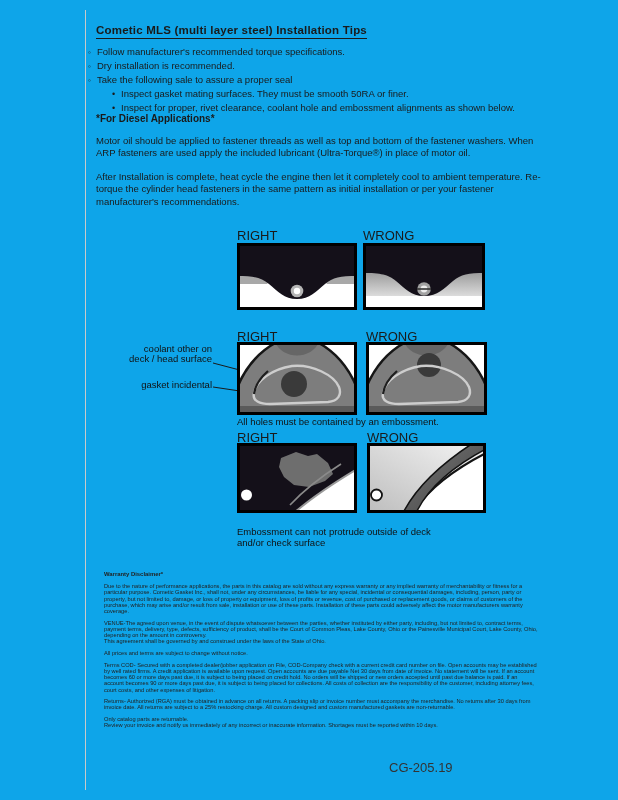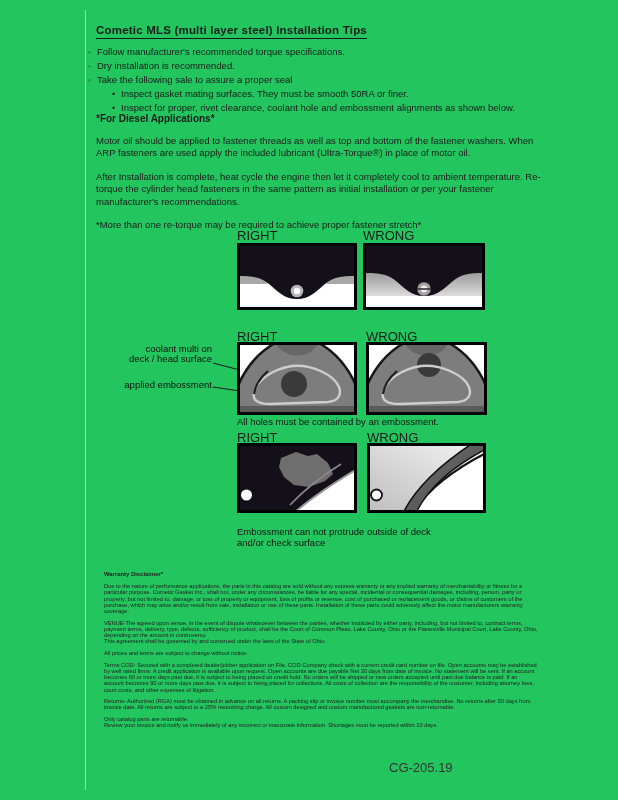--- a/index.html
+++ b/index.html
@@ -1,17 +1,17 @@
 <!DOCTYPE html>
 <html><head>
 <meta charset="utf-8">
 <style>
   html,body{margin:0;padding:0;background:#fff;}
   .page{
-    position:relative;width:618px;height:800px;background:#22c55e;
+    position:relative;width:618px;height:800px;background:#0ea5e9;
     font-family:"Liberation Sans",sans-serif;color:#1a1a1a;overflow:hidden;
   }
   .edge-line{position:absolute;left:85px;top:10px;width:1px;height:780px;background:#c9c9c9;}
   .title{
     position:absolute;left:96px;top:24px;font-size:11.5px;font-weight:bold;
     letter-spacing:.2px;border-bottom:1.5px solid #1a1a1a;padding-bottom:2px;white-space:nowrap;
   }
   .tips{position:absolute;left:88px;top:45px;font-size:9.5px;line-height:13px;white-space:nowrap;}
   .tips .row{display:flex;align-items:baseline;}
   .tips .marker{width:9px;font-size:8px;}
@@ -60,21 +60,20 @@
     <div class="row sub">
       <span class="marker">•</span>
       <span>Inspect for proper, rivet clearance, coolant hole and embossment alignments as shown below.</span>
     </div>
   </div>
 
   <div class="diesel">
     <h2>*For Diesel Applications*</h2>
     <p>Motor oil should be applied to fastener threads as well as top and bottom of the fastener washers. When ARP fasteners are used apply the included lubricant (Ultra-Torque®) in place of motor oil.</p>
     <p>After Installation is complete, heat cycle the engine then let it completely cool to ambient temperature. Re-torque the cylinder head fasteners in the same pattern as initial installation or per your fastener manufacturer's recommendations.</p>
-    <p>*More than one re-torque may be required to achieve proper fastener stretch*</p>
   </div>
 
   <div class="dg-label" style="left:237px;top:228px;width:120px">RIGHT</div>
   <div class="dg-label" style="left:363px;top:228px;width:122px">WRONG</div>
 
   <div class="panel" style="left:237px;top:243px">
     <svg width="120" height="67" viewBox="0 0 120 67">
       <rect width="120" height="67" fill="#fff"></rect>
       <polygon points="2,32 38,32 30,41 2,41" fill="#a8a8a8"></polygon>
       <polygon points="118,32 82,32 90,41 118,41" fill="#a8a8a8"></polygon>
@@ -102,25 +101,25 @@
       <path d="M54,46 H68" stroke="#333" stroke-width="1.6"></path>
       <rect x="1.5" y="1.5" width="119" height="64" fill="none" stroke="#000" stroke-width="3"></rect>
     </svg>
   </div>
 
 
   <div class="dg-label" style="left:237px;top:329px;width:120px">RIGHT</div>
   <div class="dg-label" style="left:366px;top:329px;width:121px">WRONG</div>
 
   <div class="ann" style="left:118px;top:344px;width:94px">
-    <div>coolant multi on</div>
+    <div>coolant other on</div>
     <div>deck / head surface</div>
   </div>
   <div class="ann" style="left:104px;top:380px;width:108px">
-    <div>applied embossment</div>
+    <div>gasket incidental</div>
   </div>
 
   <svg class="leader" style="left:200px;top:340px" width="110" height="60">
     <line x1="13" y1="23" x2="93" y2="44" stroke="#1a1a1a" stroke-width="1"></line>
     <line x1="13" y1="47" x2="60" y2="54" stroke="#1a1a1a" stroke-width="1"></line>
   </svg>
 
   <div class="panel" style="left:237px;top:342px">
     <svg width="120" height="73" viewBox="0 0 120 73">
       <rect width="120" height="73" fill="#7d7d7d"></rect>

